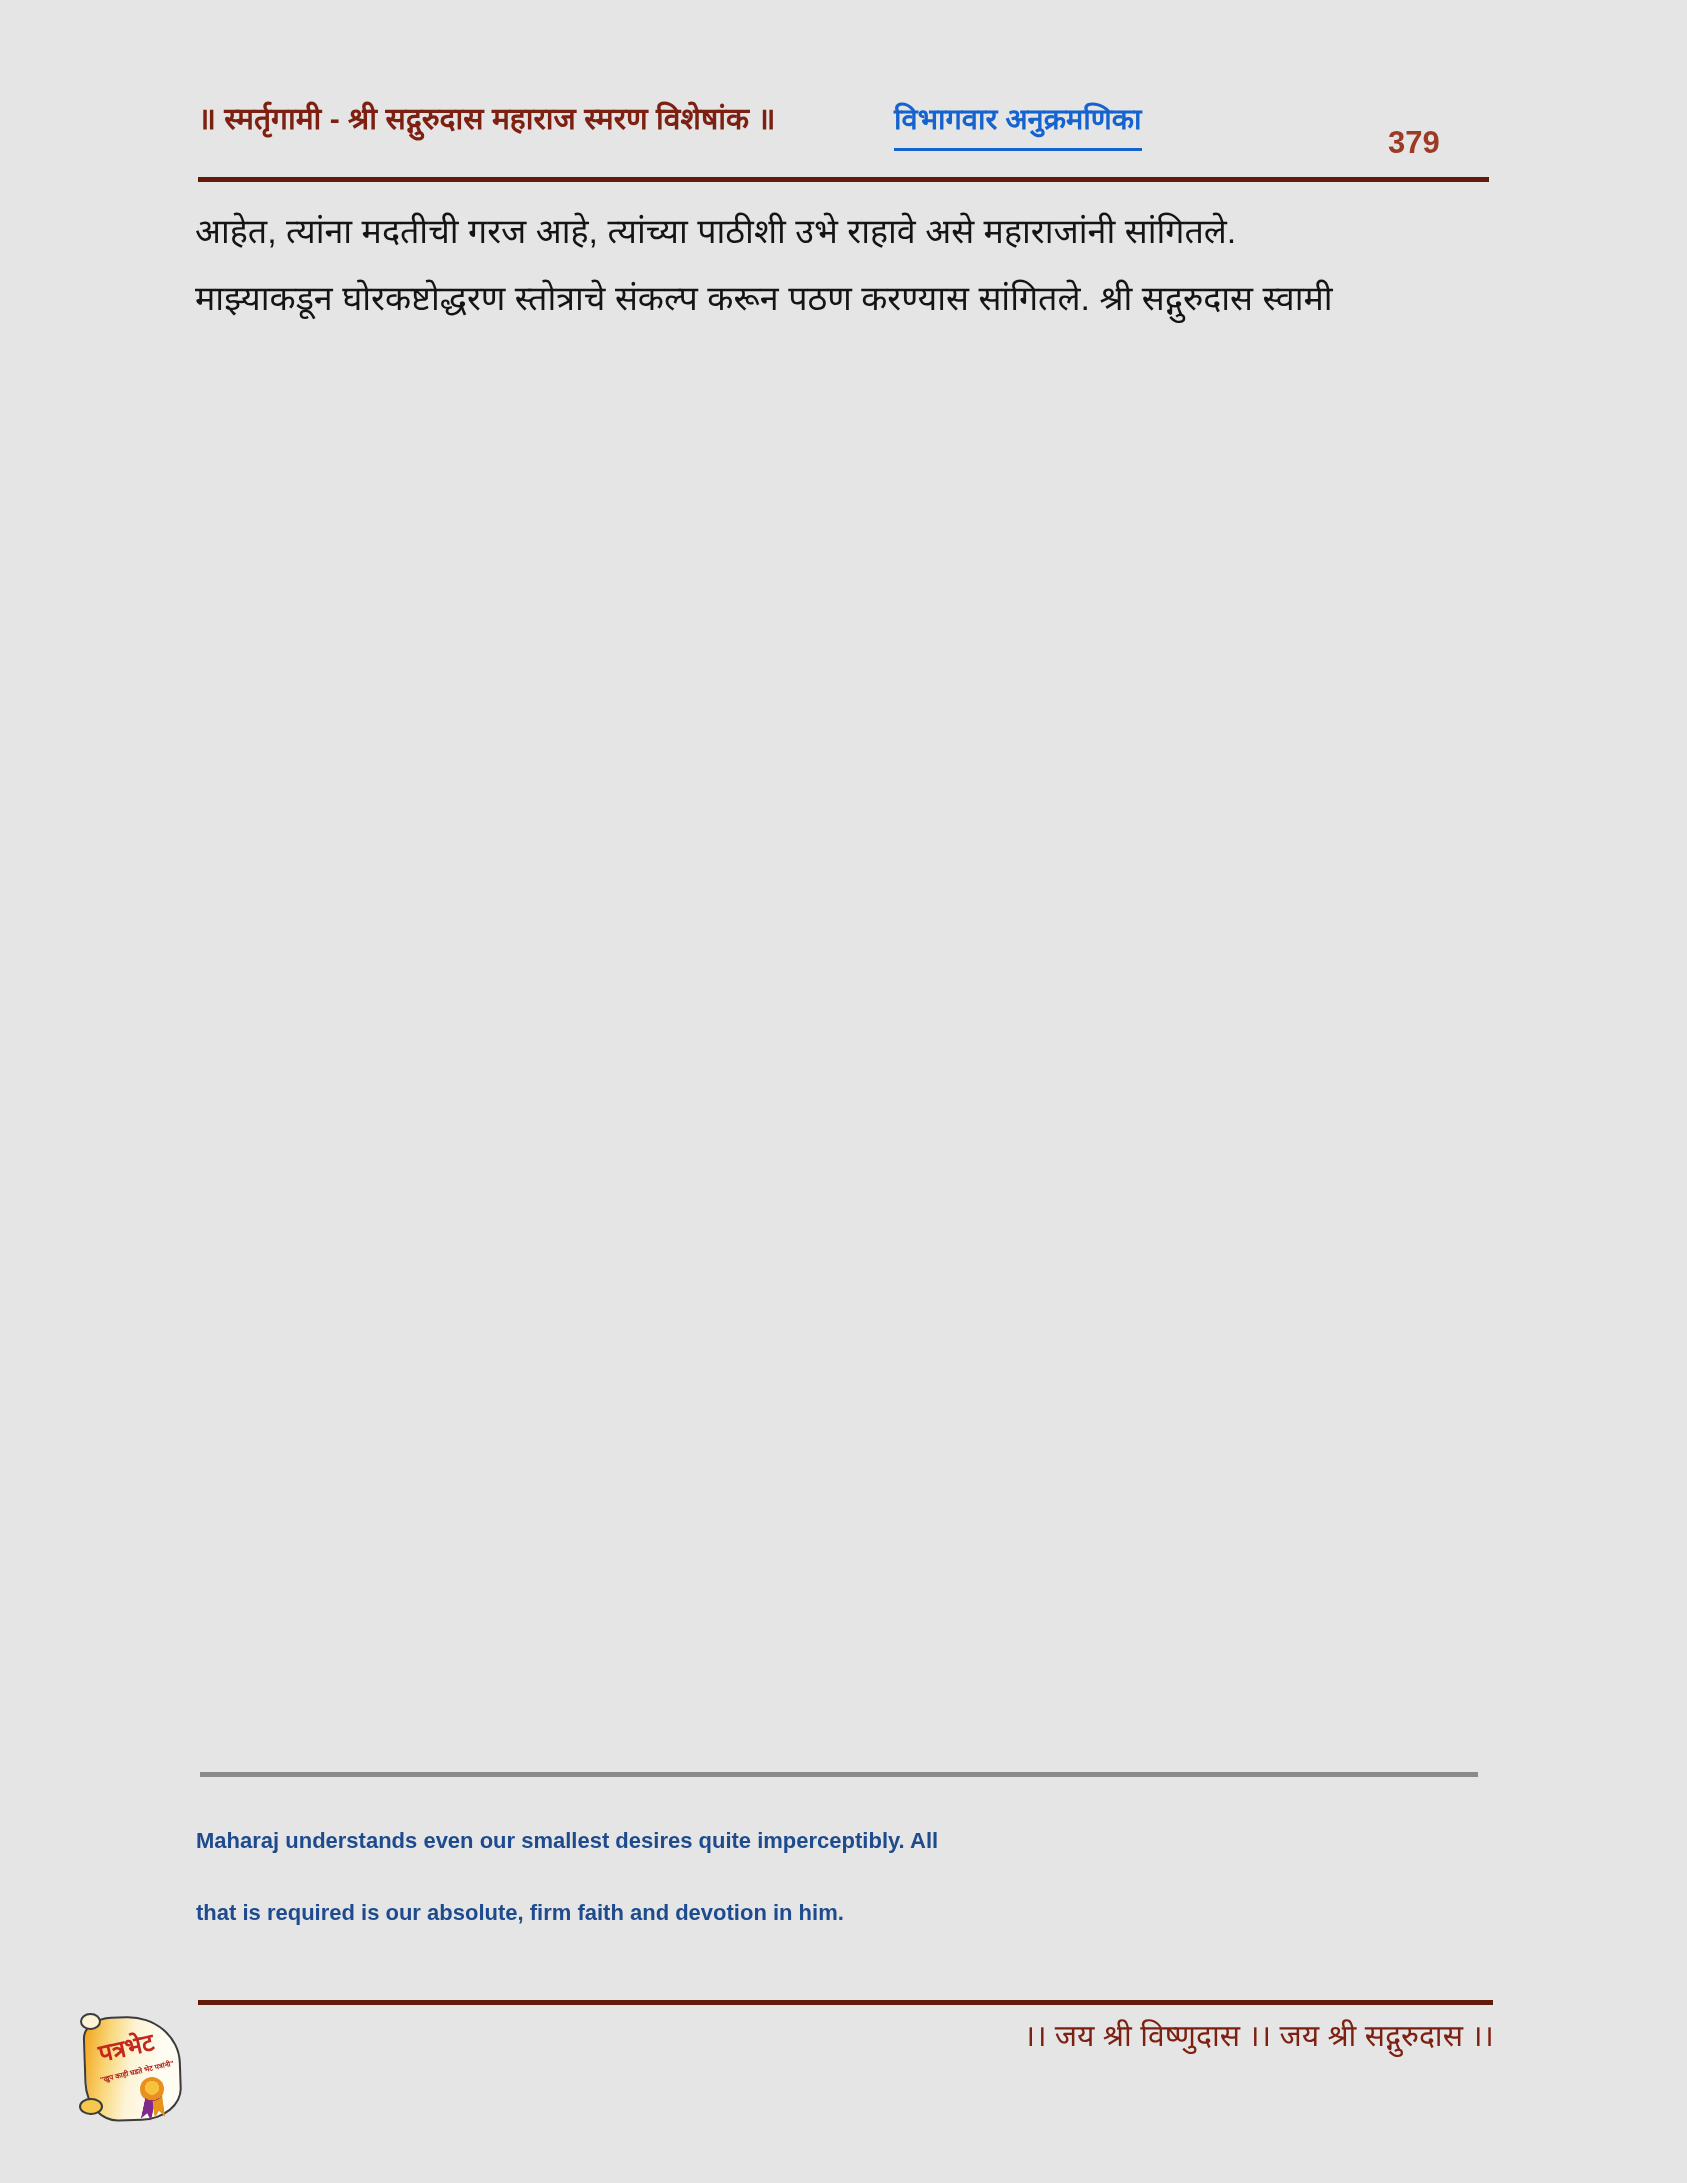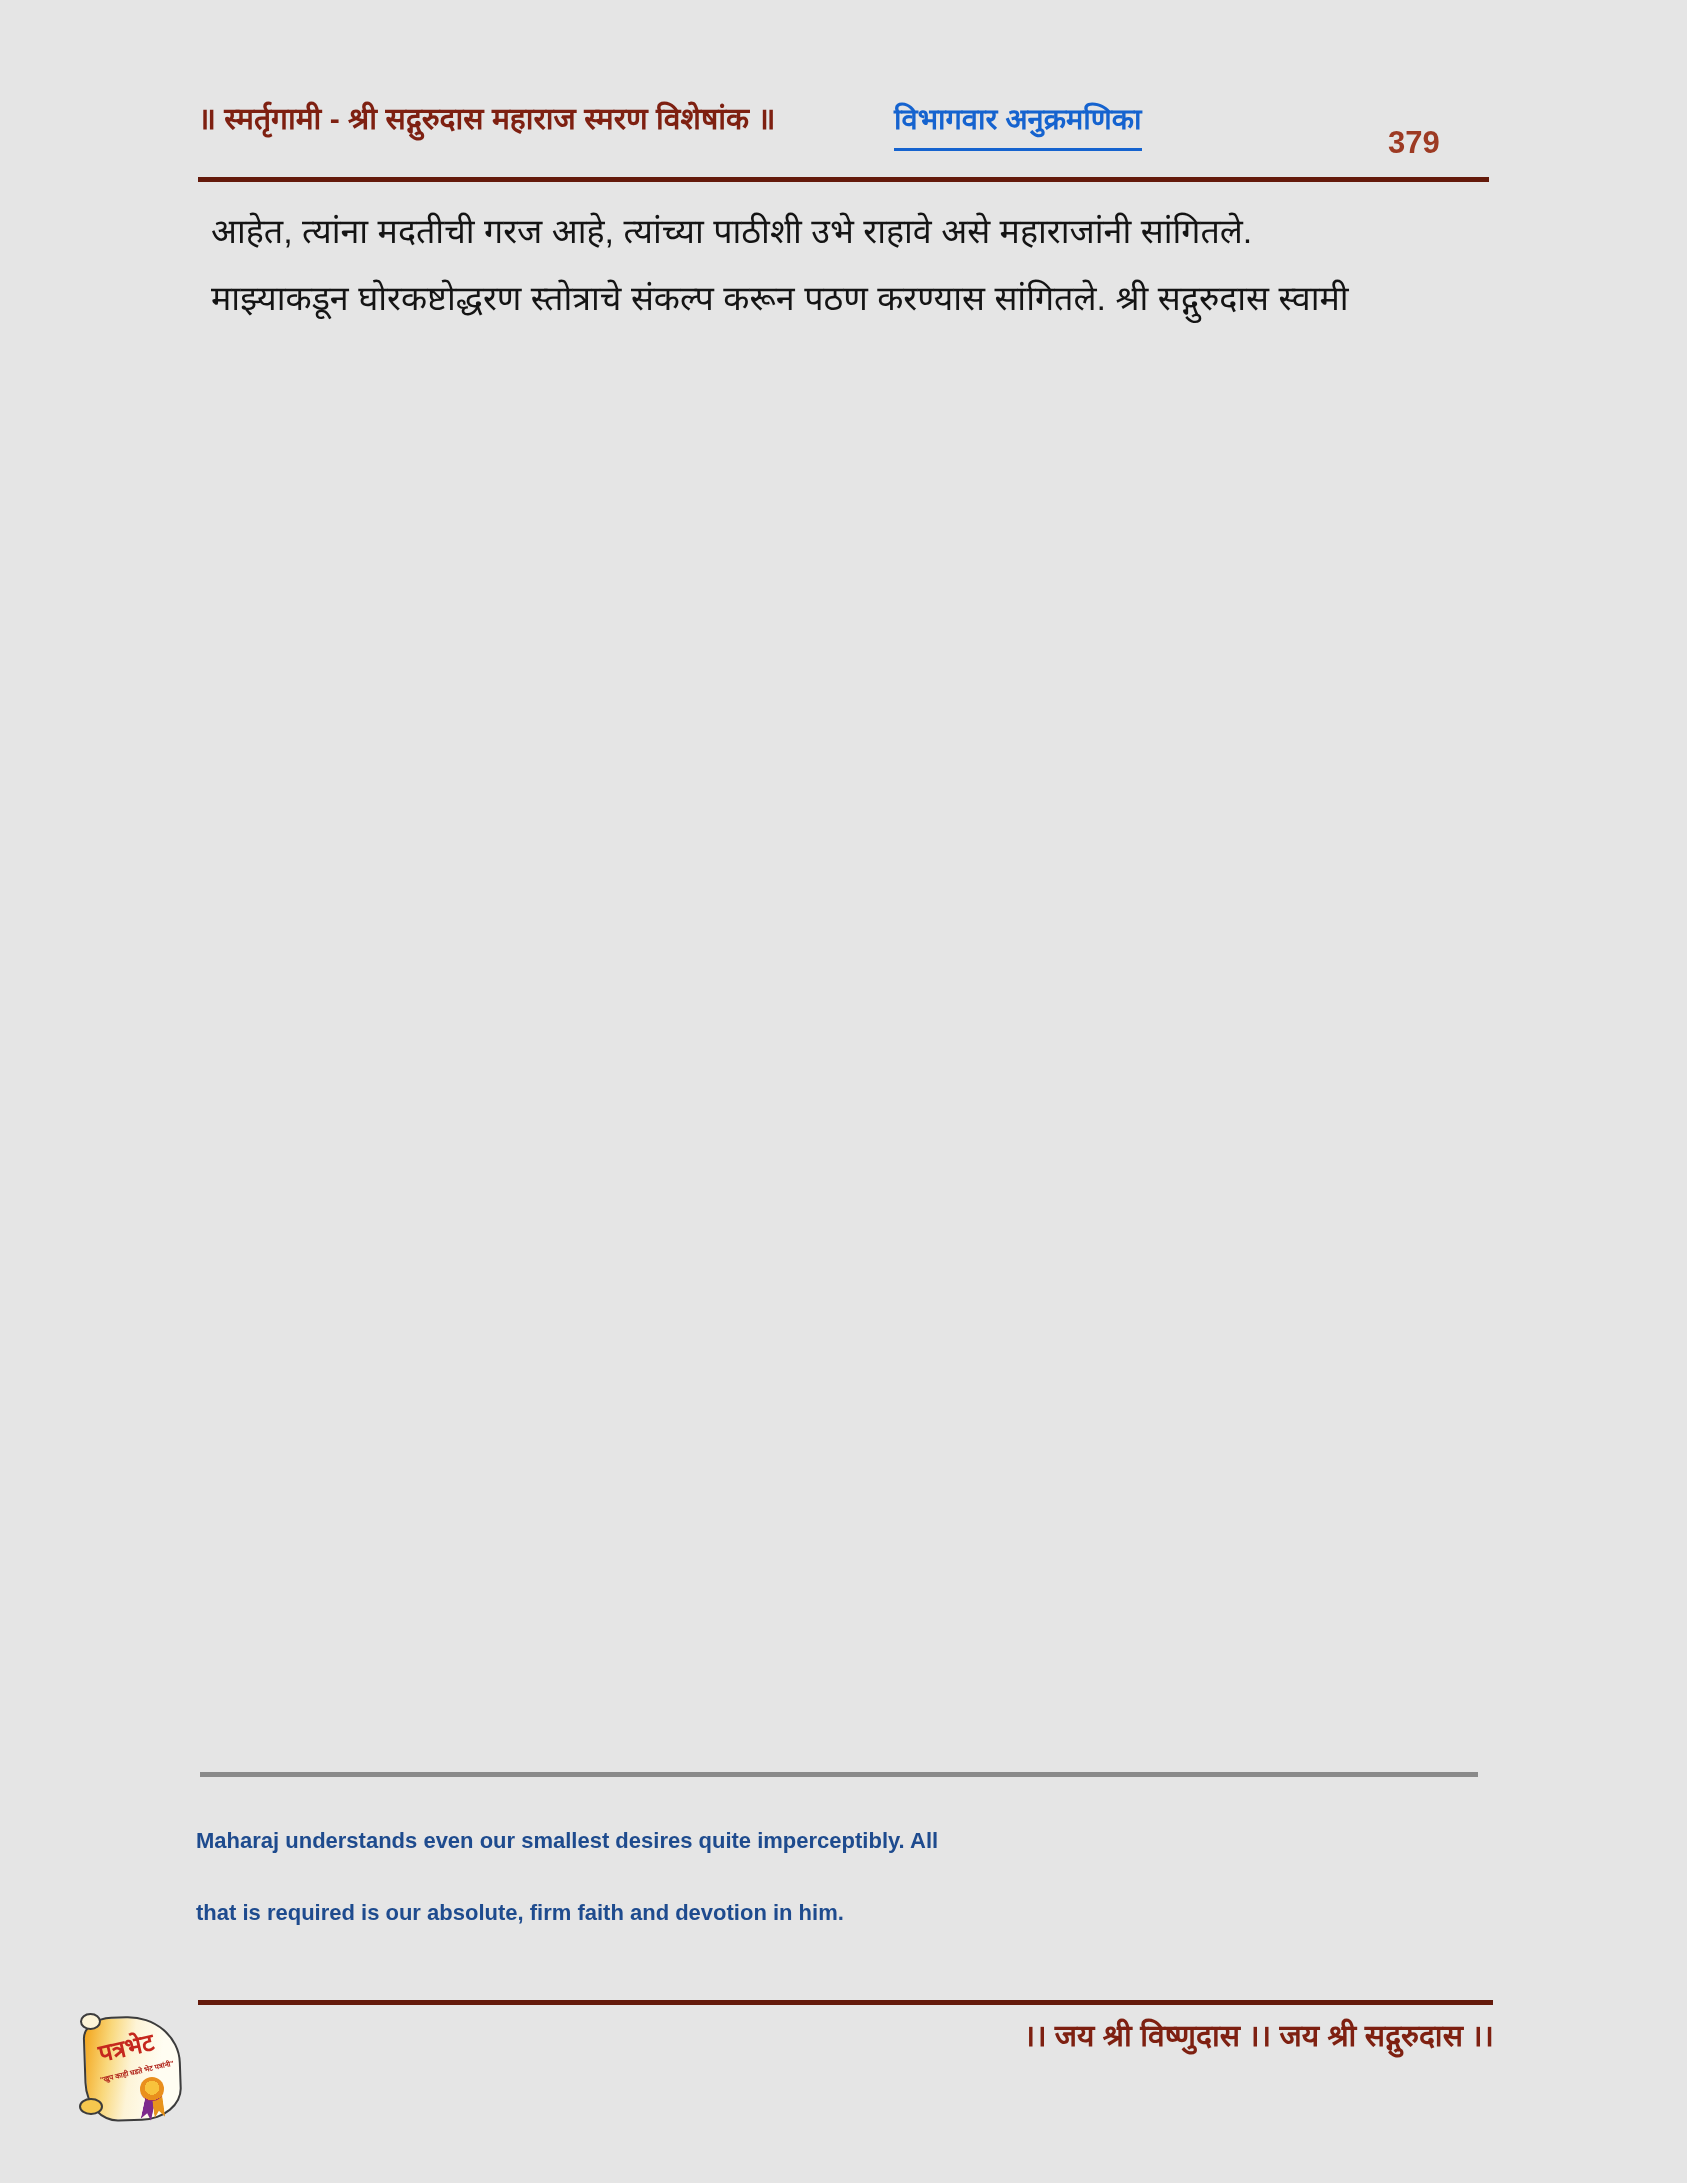--- a/index.html
+++ b/index.html
@@ -48,21 +48,20 @@
   }
 
   
   .body-paragraph {
     position: absolute;
     left: 195px; top: 198px;
     width: 1313px;
     color: #141414;
     font-size: 34px;
     line-height: 67px;
-    margin-left: 16px;
   }
   .body-line { white-space: nowrap; }
 
   
   .quote-divider {
     position: absolute;
     left: 200px; top: 1772px;
     width: 1278px; height: 4.6px;
     background: #8a8a8a;
   }
@@ -81,21 +80,21 @@
   .rule-bottom {
     position: absolute;
     left: 198px; top: 2000px;
     width: 1295px; height: 5.3px;
     background: #641a0b;
   }
   .footer-blessing {
     position: absolute;
     right: 193px; top: 2014px;
     font-size: 30px;
-    font-weight: bold;
+    font-weight: normal;
     color: #7e2011;
     white-space: nowrap;
   }
 
   
   .logo {
     position: absolute;
     left: 79px; top: 2013px;
     width: 119px; height: 112px;
   }

